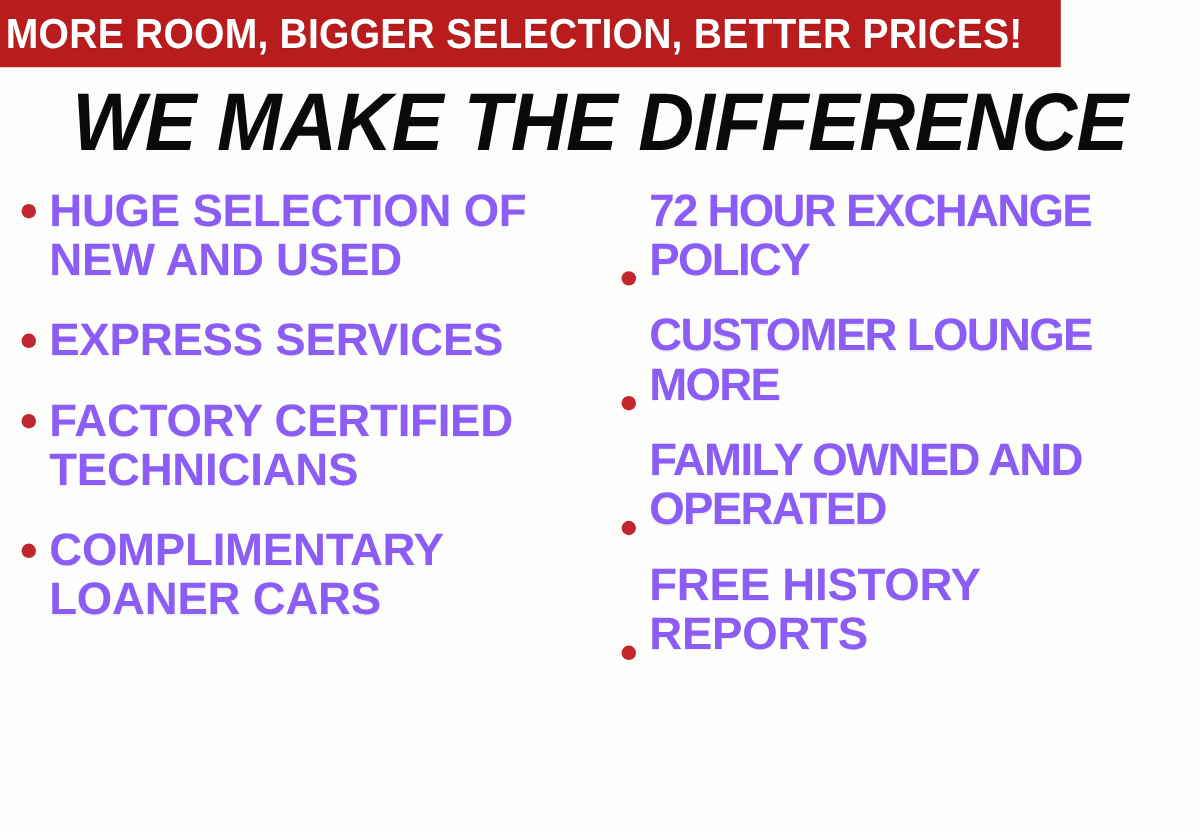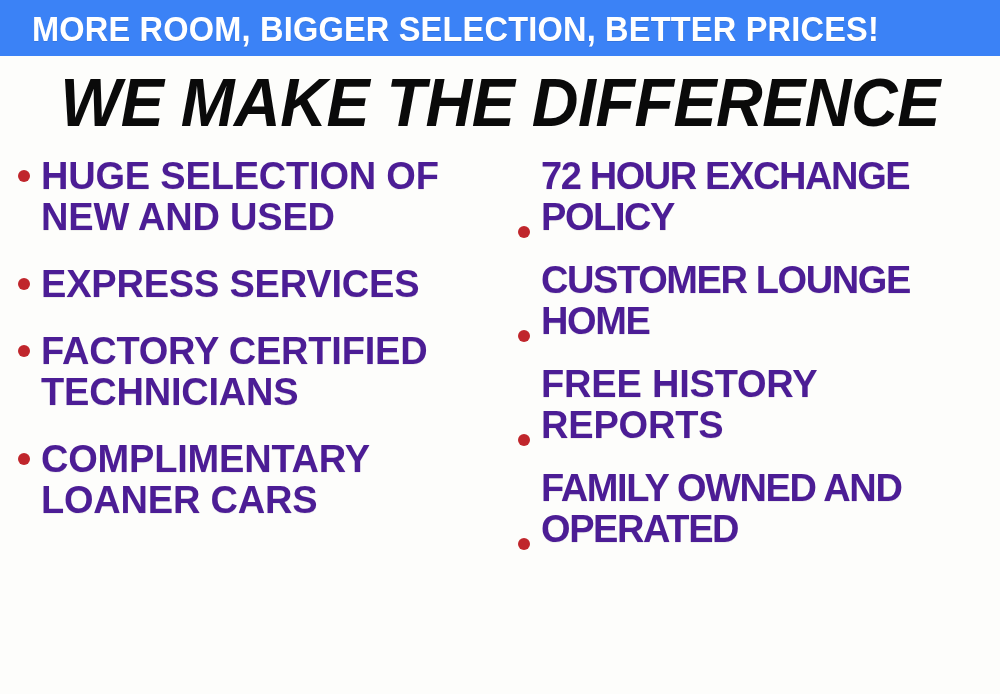--- a/index.html
+++ b/index.html
@@ -20,26 +20,26 @@
     width: 1000px;
     height: 694px;
     background: #fdfdfb;
   }
 
   
   .banner {
     position: absolute;
     left: 0;
     top: 0;
-    width: 1000px;
+    width: 884px;
     height: 56px;
-    background: #3b82f6;
+    background: #b91c1c;
     display: flex;
     align-items: center;
-    justify-content: flex-start;
+    justify-content: flex-end;
     overflow: hidden;
   }
   .banner-text {
     color: #ffffff;
     font-family: "Liberation Sans Narrow", "Liberation Sans", sans-serif;
     font-weight: bold;
     font-size: 35px;
     line-height: 35px;
     letter-spacing: 0.2px;
     white-space: nowrap;
@@ -106,21 +106,21 @@
     width: 12px;
     height: 12px;
     border-radius: 50%;
     background: #c0262c;
     margin-top: 14px;
     margin-right: 11px;
   }
 
   .bullet-label {
     flex: 1 1 auto;
-    color: #4c1d95;
+    color: #8b5cf6;
     font-family: "Liberation Sans Narrow", "Liberation Sans", sans-serif;
     font-weight: bold;
     font-size: 38px;
     line-height: 41px;
     letter-spacing: -0.2px;
     text-shadow: 0 1px 0 rgba(0,0,0,0.06);
   }
   .bullet-label.tight {
     letter-spacing: -1.4px;
   }
@@ -166,31 +166,31 @@
     <div class="col col-right">
 
       <div class="bullet-item">
         <span class="bullet-dot"></span>
         <span class="bullet-label tight">72 HOUR EXCHANGE POLICY</span>
       </div>
 
 
       <div class="bullet-item">
         <span class="bullet-dot"></span>
-        <span class="bullet-label tight">CUSTOMER LOUNGE HOME</span>
+        <span class="bullet-label tight">CUSTOMER LOUNGE MORE</span>
       </div>
 
 
       <div class="bullet-item">
         <span class="bullet-dot"></span>
-        <span class="bullet-label">FREE HISTORY REPORTS</span>
+        <span class="bullet-label tight">FAMILY OWNED AND OPERATED</span>
       </div>
 
       <div class="bullet-item">
         <span class="bullet-dot"></span>
-        <span class="bullet-label tight">FAMILY OWNED AND OPERATED</span>
+        <span class="bullet-label">FREE HISTORY REPORTS</span>
       </div>
 
     </div>
 
   </div>
 
 </div>
 
 </body></html>

